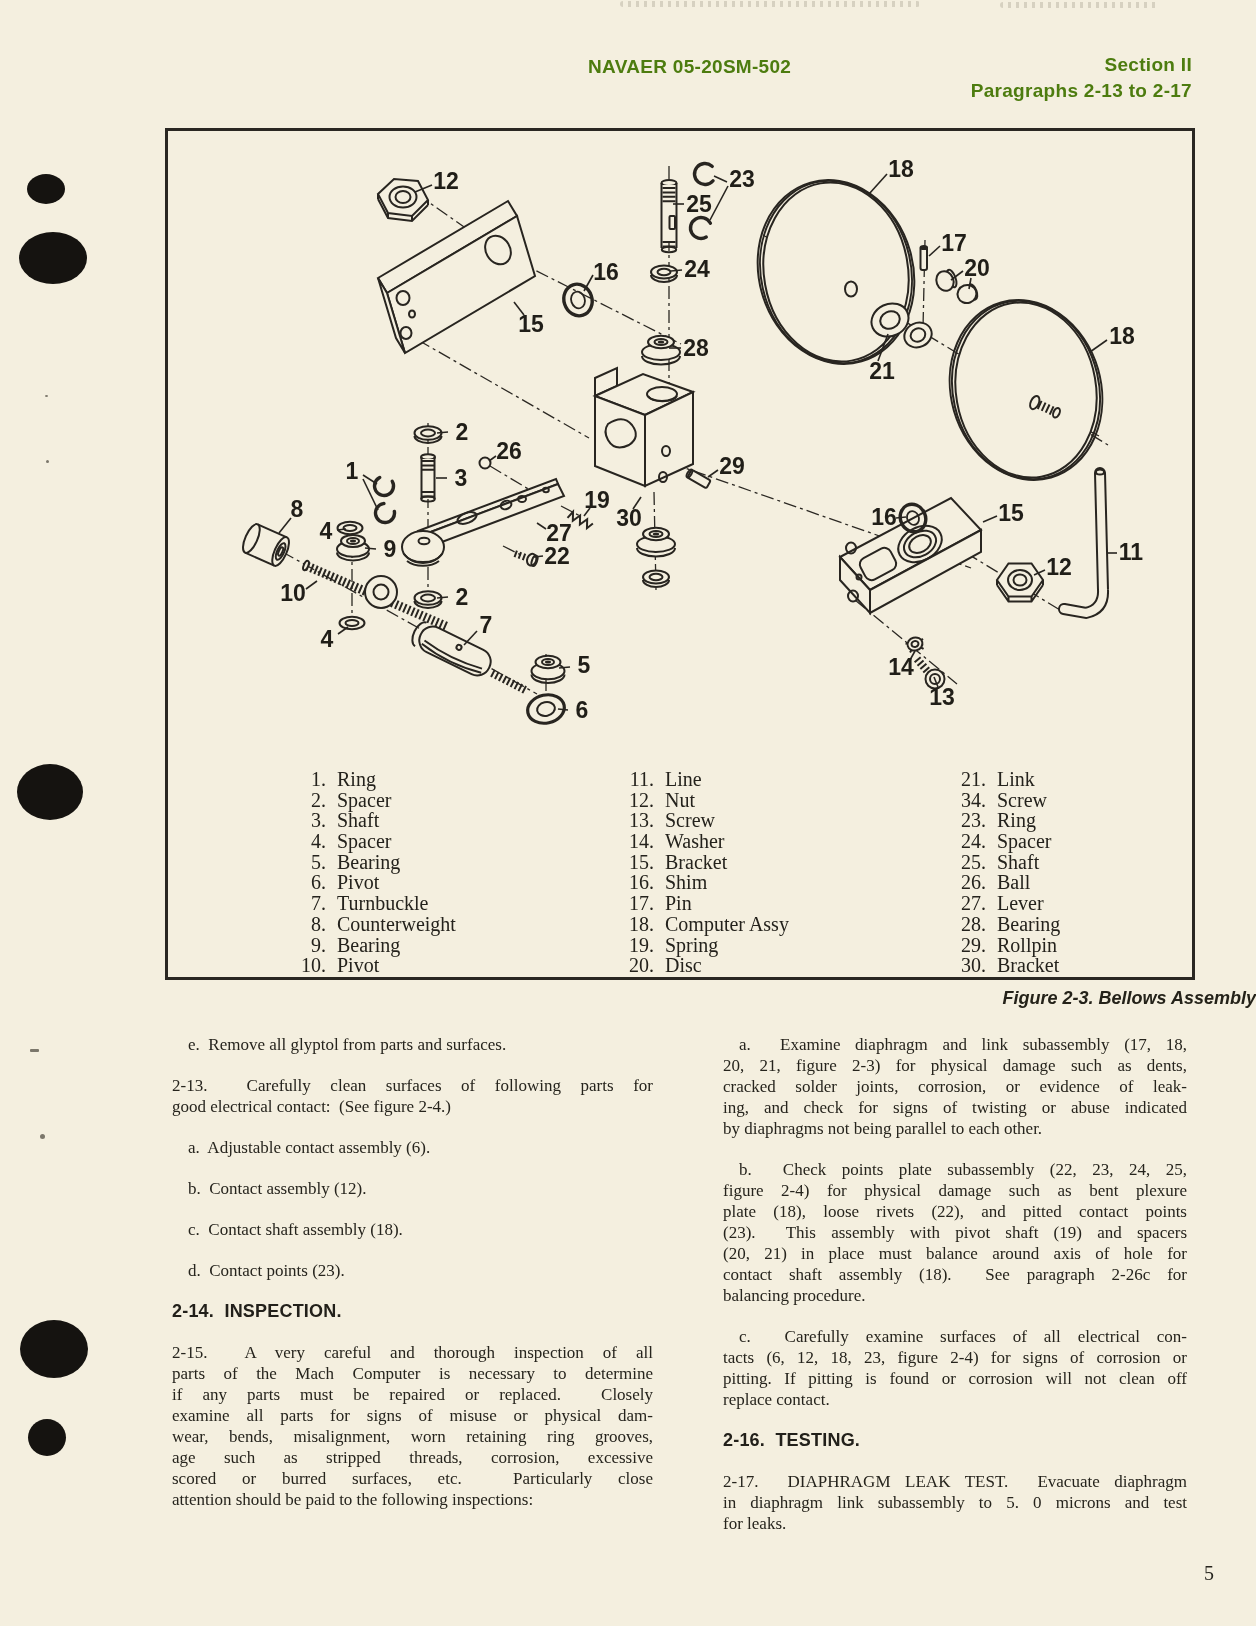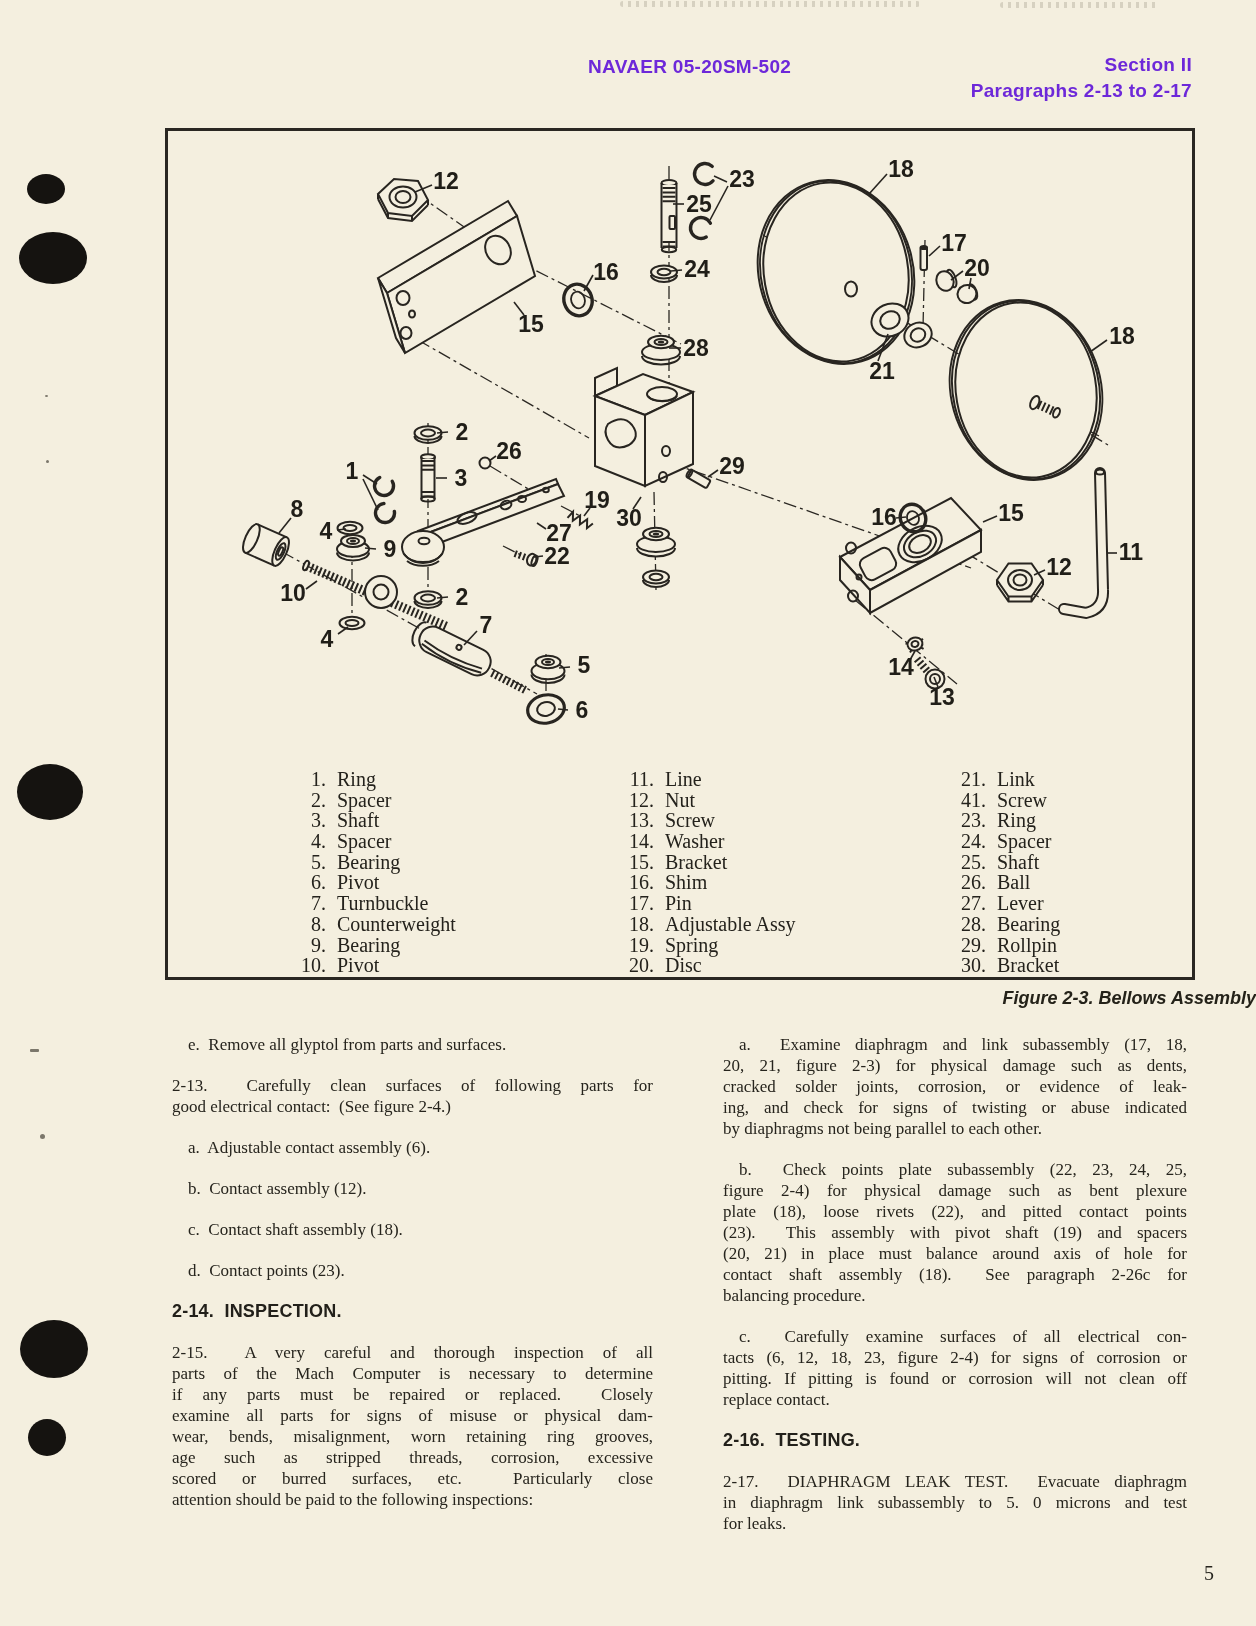--- a/index.html
+++ b/index.html
@@ -1,20 +1,20 @@
 <!DOCTYPE html>
 <html><head>
 <meta charset="utf-8">
 <style>
   html,body{margin:0;padding:0;}
   body{width:1256px;height:1626px;position:relative;background:#f4efdf;overflow:hidden;
        font-family:"Liberation Serif",serif;color:#25231d;}
   .abs{position:absolute;}
   
-  .hdr{font:bold 19px "Liberation Sans",sans-serif;color:#6d28d9;letter-spacing:.3px;}
+  .hdr{font:bold 19px "Liberation Sans",sans-serif;color:#4d7c0f;letter-spacing:.3px;}
   .hdr-right{text-align:right;line-height:26px;}
   
   .dot{position:absolute;background:#151310;border-radius:50%;}
   .speck{position:absolute;background:#3a352c;border-radius:50%;opacity:.65;}
   .bleed{position:absolute;height:6px;opacity:.22;border-radius:3px;
          background:repeating-linear-gradient(90deg,#6e6754 0 3px,transparent 3px 8px);}
   
   .figbox{position:absolute;left:165px;top:128px;width:1030px;height:852px;
           border:3px solid #2a2722;box-sizing:border-box;}
   .figbox svg{position:absolute;left:-3px;top:-3px;}
@@ -455,27 +455,27 @@
       <div class="prow"><span class="pnum">10.</span><span class="pname">Pivot</span></div>
     </div>
   <div class="pcol" style="left:428px;">
       <div class="prow"><span class="pnum">11.</span><span class="pname">Line</span></div>
       <div class="prow"><span class="pnum">12.</span><span class="pname">Nut</span></div>
       <div class="prow"><span class="pnum">13.</span><span class="pname">Screw</span></div>
       <div class="prow"><span class="pnum">14.</span><span class="pname">Washer</span></div>
       <div class="prow"><span class="pnum">15.</span><span class="pname">Bracket</span></div>
       <div class="prow"><span class="pnum">16.</span><span class="pname">Shim</span></div>
       <div class="prow"><span class="pnum">17.</span><span class="pname">Pin</span></div>
-      <div class="prow"><span class="pnum">18.</span><span class="pname">Adjustable Assy</span></div>
+      <div class="prow"><span class="pnum">18.</span><span class="pname">Computer Assy</span></div>
       <div class="prow"><span class="pnum">19.</span><span class="pname">Spring</span></div>
       <div class="prow"><span class="pnum">20.</span><span class="pname">Disc</span></div>
     </div>
   <div class="pcol" style="left:760px;">
       <div class="prow"><span class="pnum">21.</span><span class="pname">Link</span></div>
-      <div class="prow"><span class="pnum">41.</span><span class="pname">Screw</span></div>
+      <div class="prow"><span class="pnum">34.</span><span class="pname">Screw</span></div>
       <div class="prow"><span class="pnum">23.</span><span class="pname">Ring</span></div>
       <div class="prow"><span class="pnum">24.</span><span class="pname">Spacer</span></div>
       <div class="prow"><span class="pnum">25.</span><span class="pname">Shaft</span></div>
       <div class="prow"><span class="pnum">26.</span><span class="pname">Ball</span></div>
       <div class="prow"><span class="pnum">27.</span><span class="pname">Lever</span></div>
       <div class="prow"><span class="pnum">28.</span><span class="pname">Bearing</span></div>
       <div class="prow"><span class="pnum">29.</span><span class="pname">Rollpin</span></div>
       <div class="prow"><span class="pnum">30.</span><span class="pname">Bracket</span></div>
     </div>
 </div>

